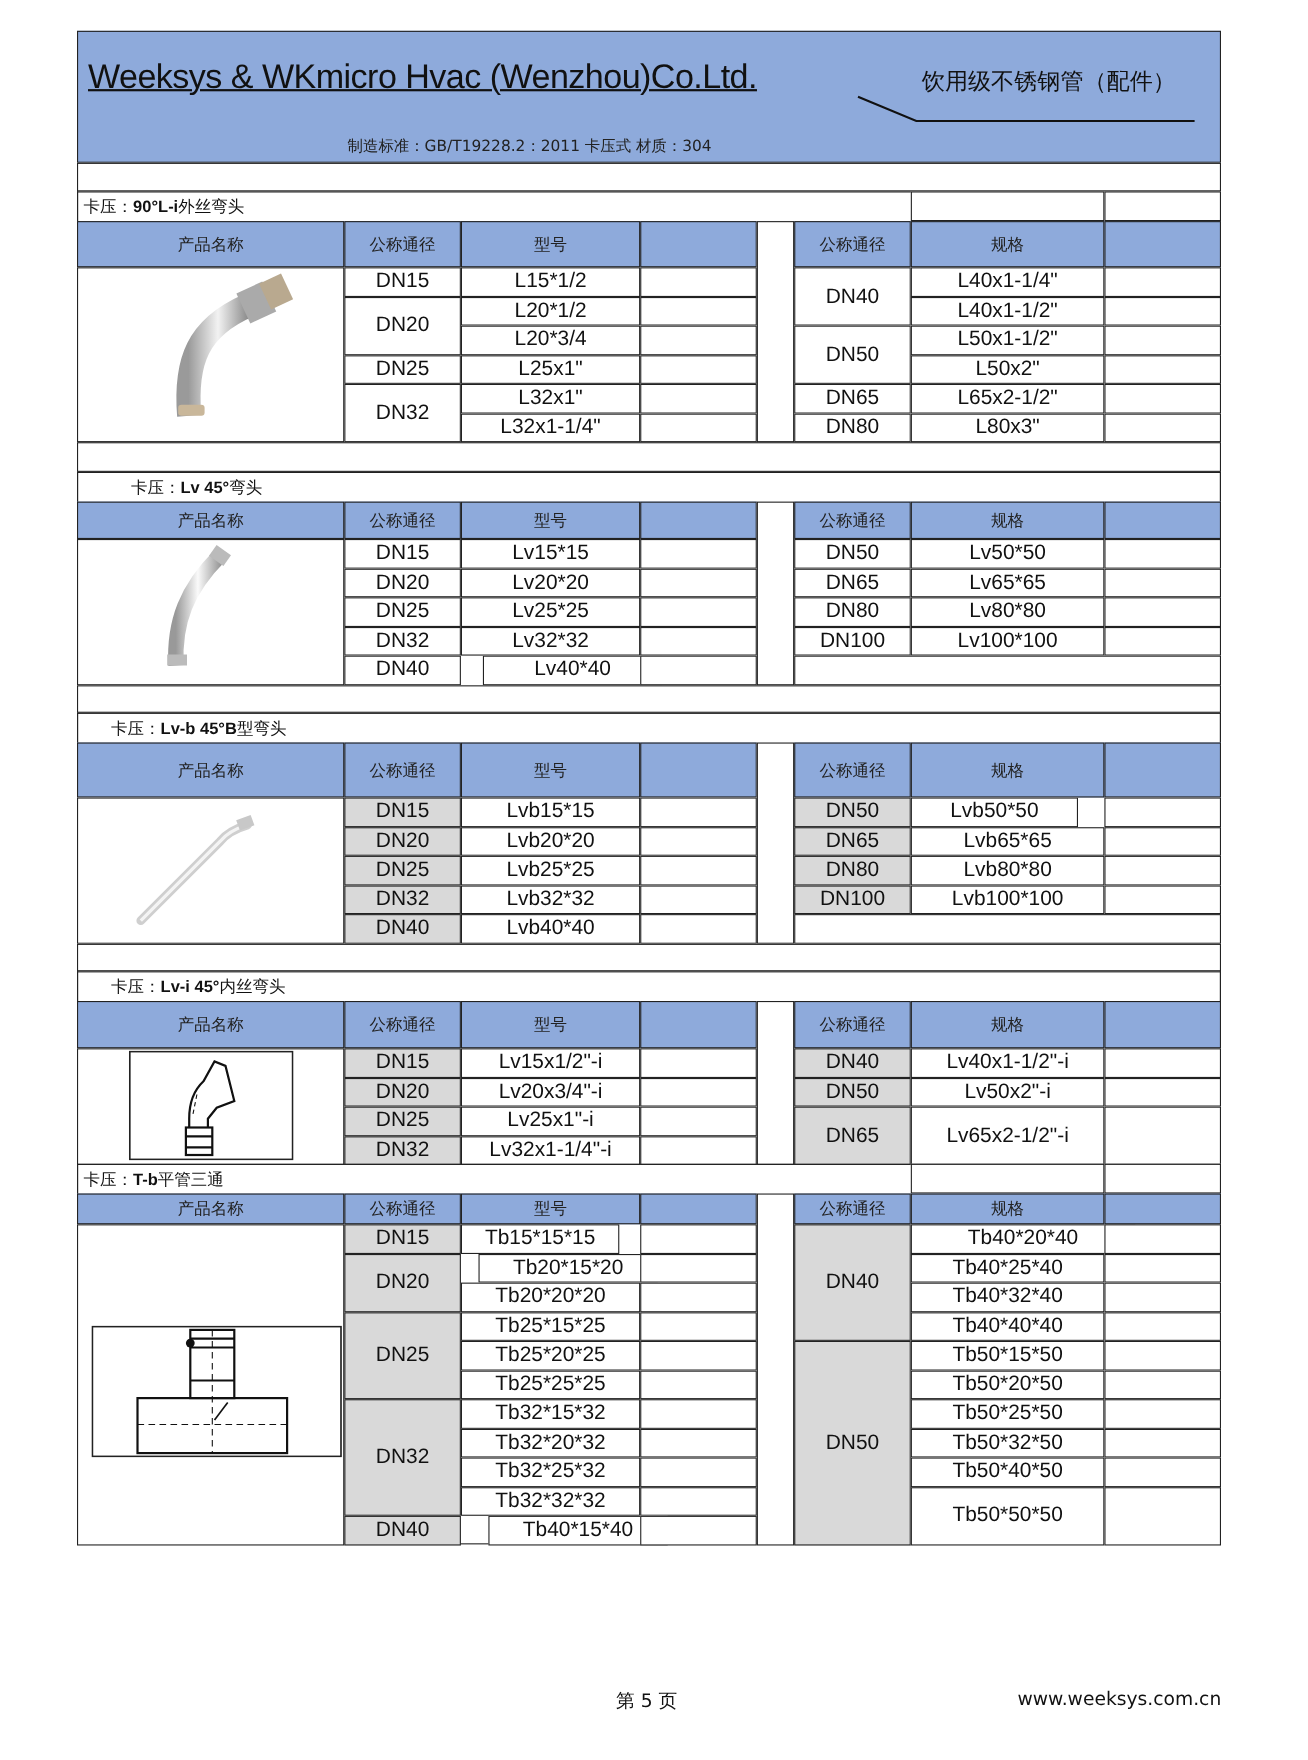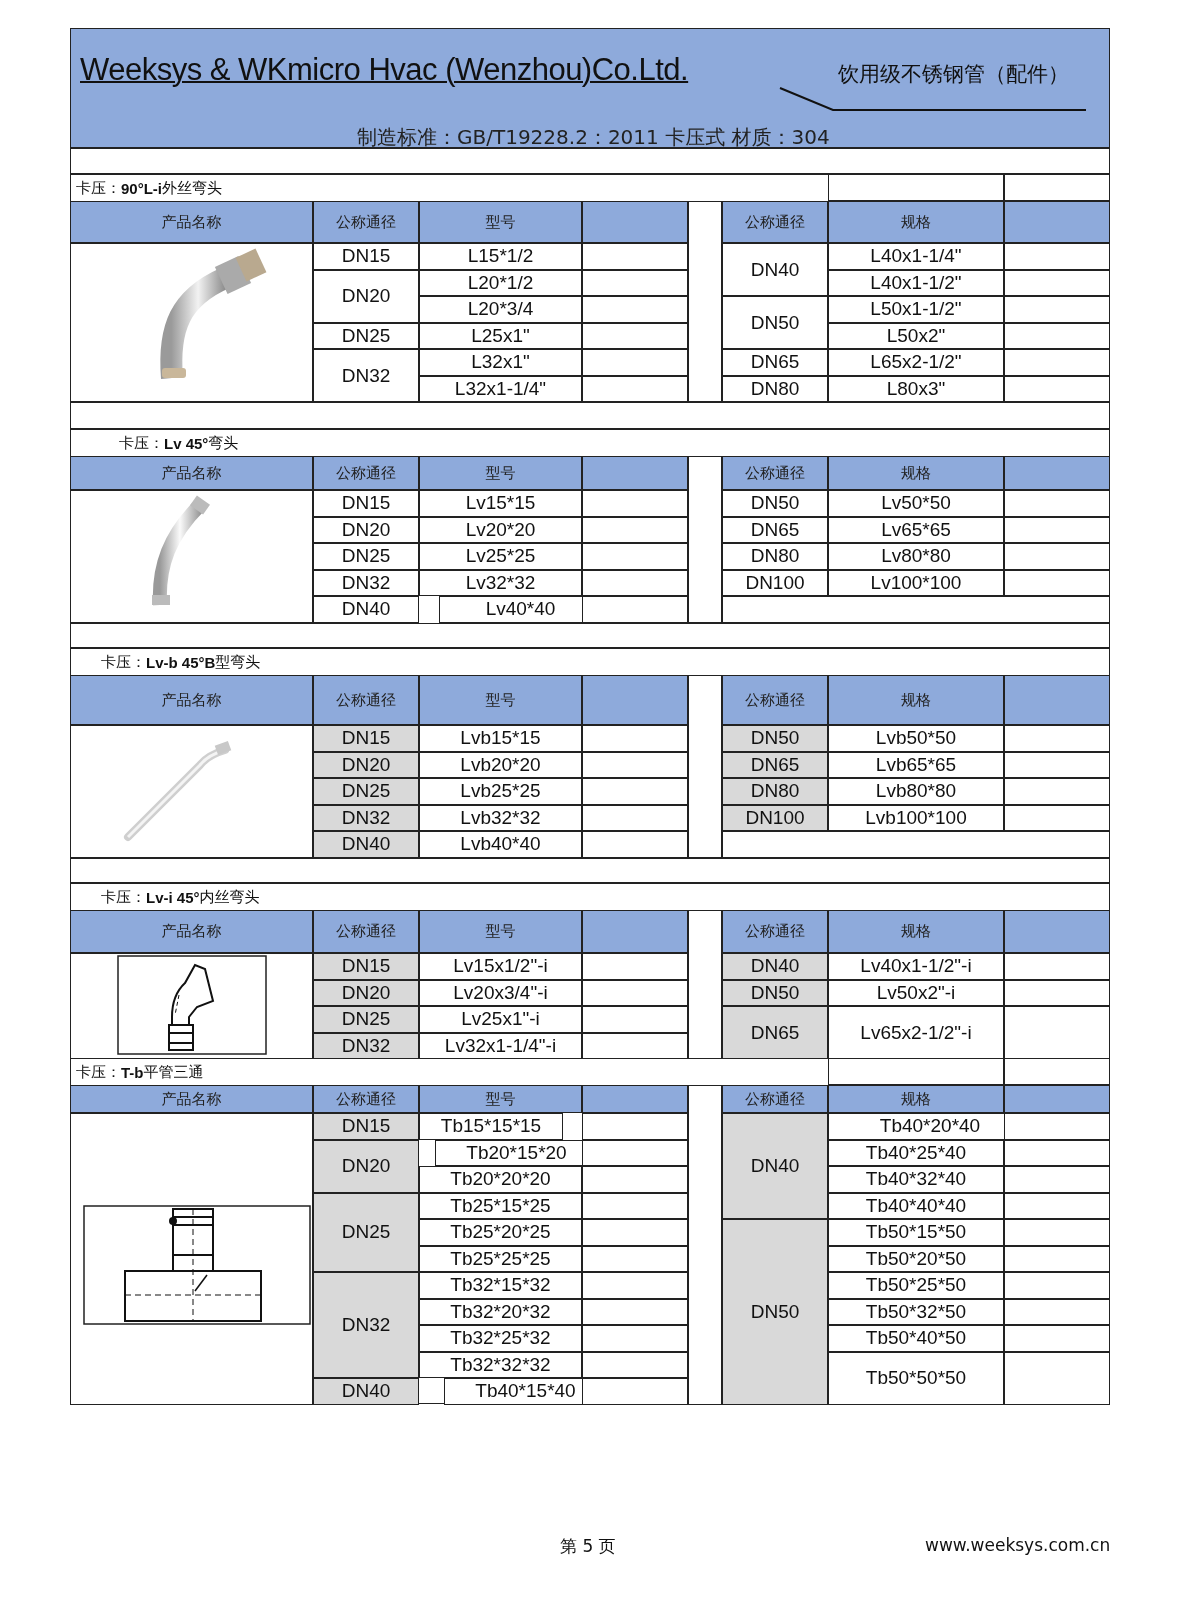--- a/index.html
+++ b/index.html
@@ -3,21 +3,21 @@
 <meta charset="utf-8">
 <style>
   html, body { margin:0; padding:0; background:#fff; }
   body { width:1189px; height:1600px; position:relative; overflow:hidden;
          font-family:"DejaVu Sans", "Liberation Sans", sans-serif; color:#111; }
   .abs { position:absolute; box-sizing:border-box; }
   .header-band { left:70px; top:28px; width:1040px; height:120px; background:#8eaadb; border:1.5px solid #222; }
   .company { left:80px; top:52px; font-family:"Liberation Sans", sans-serif; font-size:31px; letter-spacing:-0.5px;
              text-decoration:underline; text-decoration-thickness:2px; color:#111; white-space:nowrap; }
   .product-title { left:838px; top:60px; font-size:21px; white-space:nowrap; }
-  .std-line { left:316px; top:124px; font-size:20px; white-space:nowrap; color:#222;margin-left:41px; }
+  .std-line { left:316px; top:124px; font-size:14px; white-space:nowrap; color:#222; }
   .cell { position:absolute; box-sizing:border-box; border:1.3px solid #222; display:flex; align-items:center;
           justify-content:center; font-family:"Liberation Sans", sans-serif; font-size:19px; white-space:nowrap; background:#fff; }
   .hd { background:#8eaadb; font-family:"DejaVu Sans", sans-serif; font-size:15px; color:#222; }
   .gray { background:#d9d9d9; }
   .sec-title { position:absolute; box-sizing:border-box; font-size:15px; white-space:nowrap; display:flex; align-items:center; }
   .sec-title b { font-family:"Liberation Sans", sans-serif; font-weight:bold; }
   .footer { font-size:17px; white-space:nowrap; }
 </style>
 </head>
 <body>
@@ -178,21 +178,21 @@
     <div class="cell gray" style="left: 313px; top: 778px; width: 106px; height: 26.5px;">DN25</div>
     <div class="cell" style="left: 419px; top: 778px; width: 163px; height: 26.5px;">Lvb25*25</div>
     <div class="cell" style="left: 582px; top: 778px; width: 106px; height: 26.5px;"></div>
     <div class="cell gray" style="left: 313px; top: 804.5px; width: 106px; height: 26.5px;">DN32</div>
     <div class="cell" style="left: 419px; top: 804.5px; width: 163px; height: 26.5px;">Lvb32*32</div>
     <div class="cell" style="left: 582px; top: 804.5px; width: 106px; height: 26.5px;"></div>
     <div class="cell gray" style="left: 313px; top: 831px; width: 106px; height: 26.5px;">DN40</div>
     <div class="cell" style="left: 419px; top: 831px; width: 163px; height: 26.5px;">Lvb40*40</div>
     <div class="cell" style="left: 582px; top: 831px; width: 106px; height: 26.5px;"></div>
     <div class="cell gray" style="left: 722px; top: 725px; width: 106px; height: 26.5px;">DN50</div>
-    <div class="cell" style="left: 828px; top: 725px; width: 176px; height: 26.5px;">Lvb50*50</div>
+    <div class="cell" style="left: 828px; top: 725px; width: 152px; height: 26.5px;">Lvb50*50</div>
     <div class="cell" style="left: 1004px; top: 725px; width: 106px; height: 26.5px;"></div>
     <div class="cell gray" style="left: 722px; top: 751.5px; width: 106px; height: 26.5px;">DN65</div>
     <div class="cell" style="left: 828px; top: 751.5px; width: 176px; height: 26.5px;">Lvb65*65</div>
     <div class="cell" style="left: 1004px; top: 751.5px; width: 106px; height: 26.5px;"></div>
     <div class="cell gray" style="left: 722px; top: 778px; width: 106px; height: 26.5px;">DN80</div>
     <div class="cell" style="left: 828px; top: 778px; width: 176px; height: 26.5px;">Lvb80*80</div>
     <div class="cell" style="left: 1004px; top: 778px; width: 106px; height: 26.5px;"></div>
     <div class="cell gray" style="left: 722px; top: 804.5px; width: 106px; height: 26.5px;">DN100</div>
     <div class="cell" style="left: 828px; top: 804.5px; width: 176px; height: 26.5px;">Lvb100*100</div>
     <div class="cell" style="left: 1004px; top: 804.5px; width: 106px; height: 26.5px;"></div>

